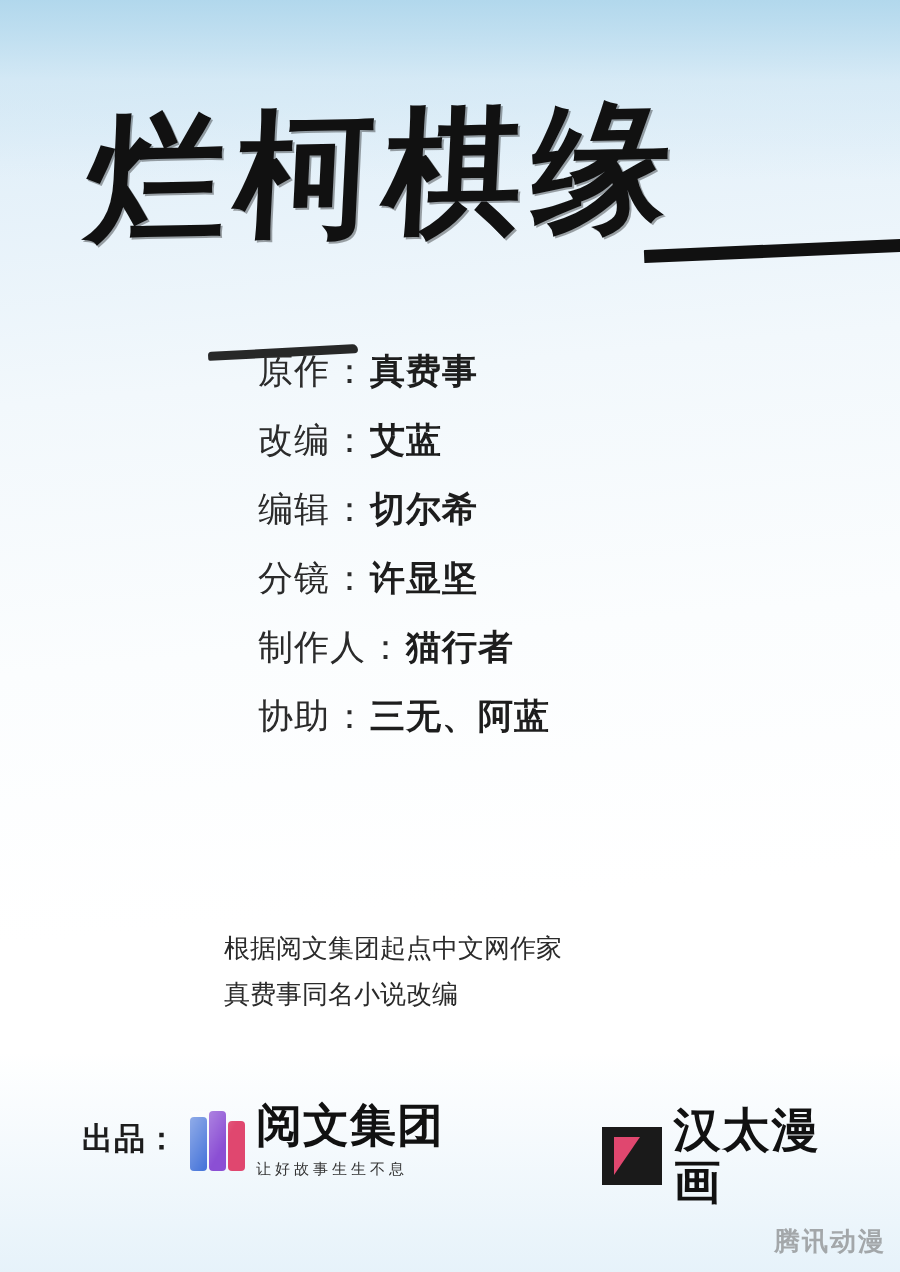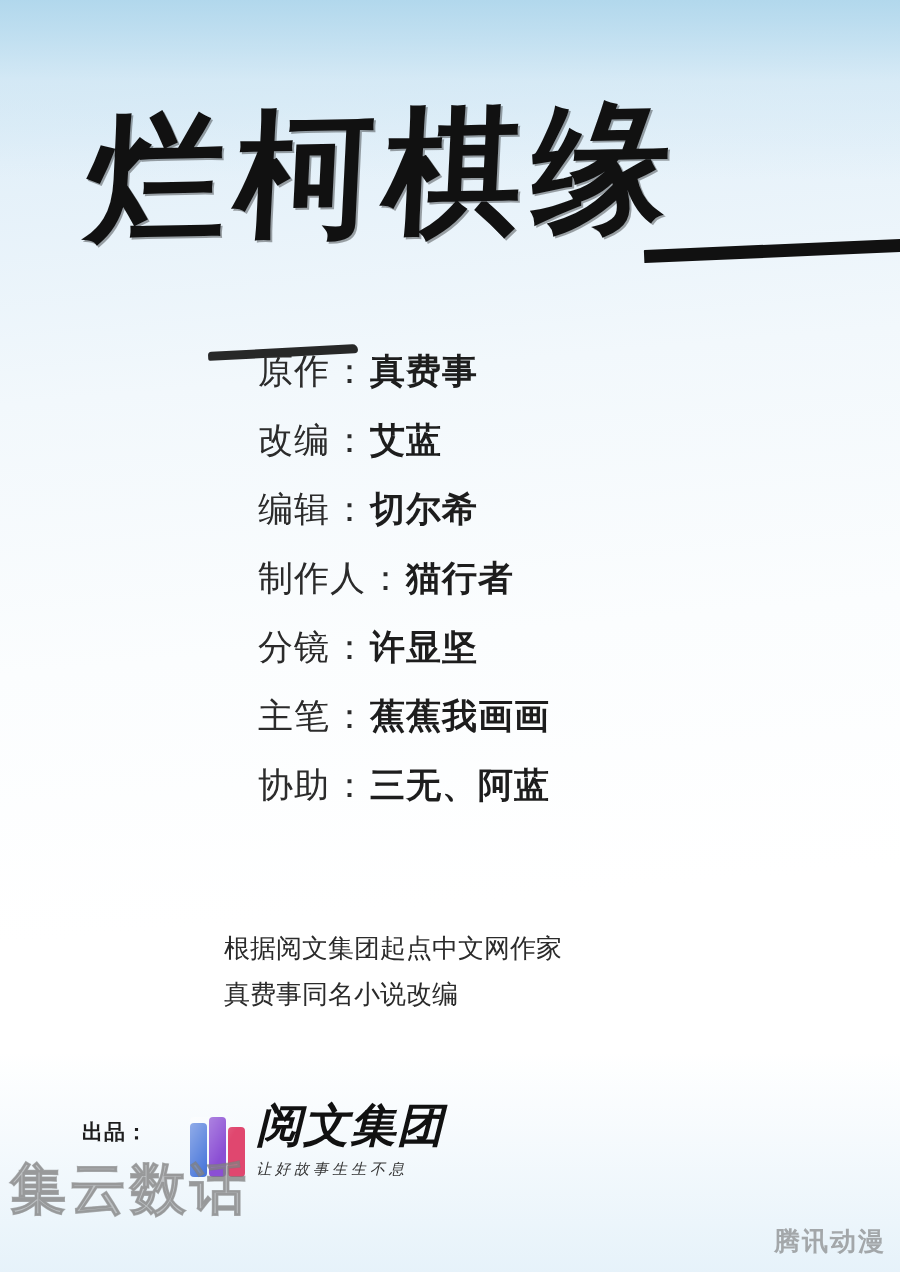--- a/index.html
+++ b/index.html
@@ -123,32 +123,31 @@
     position: absolute;
     left: 82px;
     top: 1100px;
     width: 780px;
     height: 90px;
   }
   .produce-label {
     position: absolute;
     left: 0;
     top: 18px;
-    font-size: 21px;
+    font-size: 31px;
     font-weight: 700;
     color: #1d1d1d;
     letter-spacing: 1px;
   }
   .logo-yuewen {
     position: absolute;
     left: 108px;
     top: 0;
     display: flex;
-    align-items: flex-end;
-    font-style: italic;
+    align-items: center;
   }
   .yw-mark {
     position: relative;
     width: 56px;
     height: 62px;
     margin-right: 10px;
     margin-top: 4px;
   }
   .yw-mark i {
     position: absolute;
@@ -269,30 +268,27 @@
     <div class="credit-line">
       <span class="role">改编</span><span class="sep">：</span><span class="person">艾蓝</span>
     </div>
 
 
     <div class="credit-line">
       <span class="role">编辑</span><span class="sep">：</span><span class="person">切尔希</span>
     </div>
 
     <div class="credit-line">
+      <span class="role">分镜</span><span class="sep">：</span><span class="person">许显坚</span>
+    </div>
+
+    <div class="credit-line">
       <span class="role">制作人</span><span class="sep">：</span><span class="person">猫行者</span>
     </div>
 
-    <div class="credit-line">
-      <span class="role">分镜</span><span class="sep">：</span><span class="person">许显坚</span>
-    </div>
-
-    <div class="credit-line">
-      <span class="role">主笔</span><span class="sep">：</span><span class="person">蕉蕉我画画</span>
-    </div>
 
     <div class="credit-line">
       <span class="role">协助</span><span class="sep">：</span><span class="person">三无、阿蓝</span>
     </div>
 
   </div>
 
   <div class="source-note">
     <div>根据阅文集团起点中文网作家</div>
     <div>真费事同名小说改编</div>
@@ -308,19 +304,22 @@
         <i class="yw-b"></i>
         <i class="yw-c"></i>
         <i class="yw-sheen"></i>
       </div>
       <div class="yw-text">
         <div class="yw-name">阅文集团</div>
         <div class="yw-slogan">让好故事生生不息</div>
       </div>
     </div>
 
+    <div class="logo-hantai">
+      <div class="ht-mark"></div>
+      <div class="ht-name">汉太漫画</div>
+    </div>
 
   </div>
 
-  <div class="wm-cn">集云数话</div>
   <div class="wm-tencent">腾讯动漫</div>
 
 </div>
 
 </body></html>

